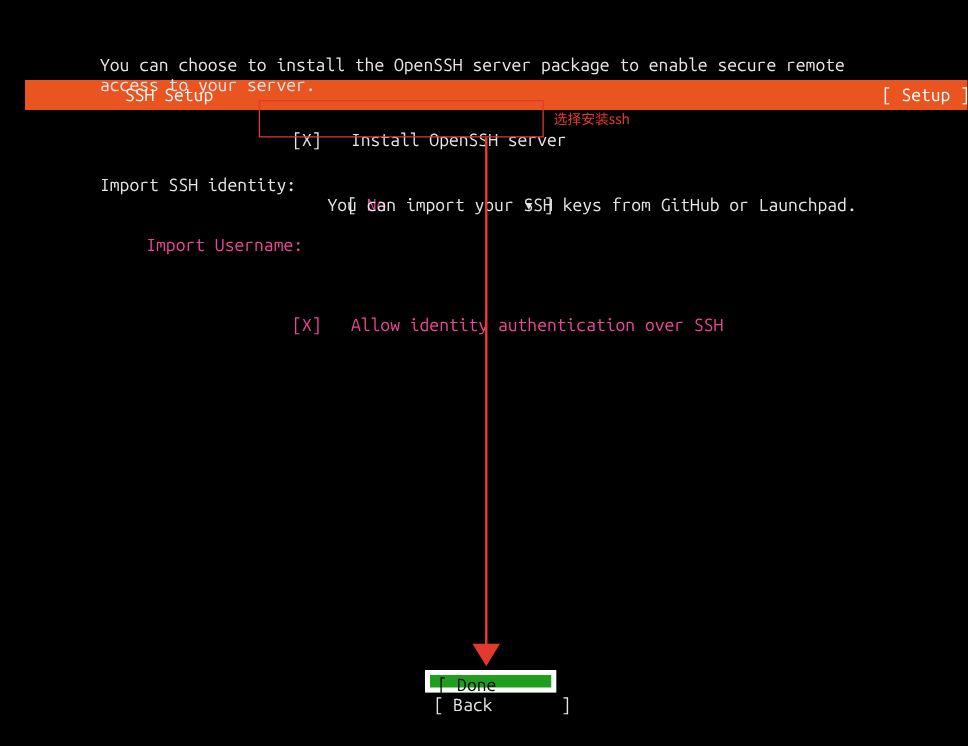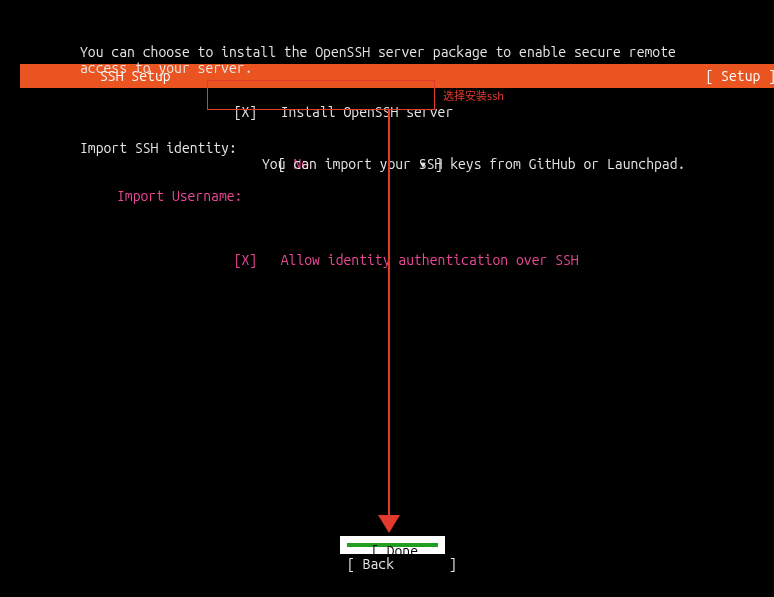--- a/index.html
+++ b/index.html
@@ -32,22 +32,22 @@
   
   .red-box{position:absolute;left:207px;top:80px;width:228px;height:30px;border:1px solid #e23b2e;box-sizing:border-box}
   .annotation{position:absolute;left:443px;top:87px;color:#e23b2e;font-family:"Noto Sans CJK SC","Microsoft YaHei",sans-serif;font-size:11px}
   
   .arrow-line{position:absolute;left:388px;top:110px;width:2px;height:410px;background:#e23b2e}
   .arrow-head{position:absolute;left:378px;top:515px;width:0;height:0;border-left:11px solid transparent;border-right:11px solid transparent;border-top:18px solid #e23b2e}
   
   .btn-done{
     position:absolute;left:340px;top:536px;width:105px;height:18px;
     background:#1f9e1f;color:#000;
-    border:7px solid #ffffff;box-sizing:border-box;
-    line-height:16px;text-align:right;padding-left:24px;
+    border:4px solid #ffffff;box-sizing:border-box;
+    line-height:16px;text-align:right;padding-left:6px;
   }
   .btn-back{
     position:absolute;left:341px;top:555px;width:103px;height:18px;
     color:#e6e6e6;line-height:18px;text-align:left;padding-left:6px;box-sizing:border-box;
   }
 </style>
 </head>
 <body>
 
 

